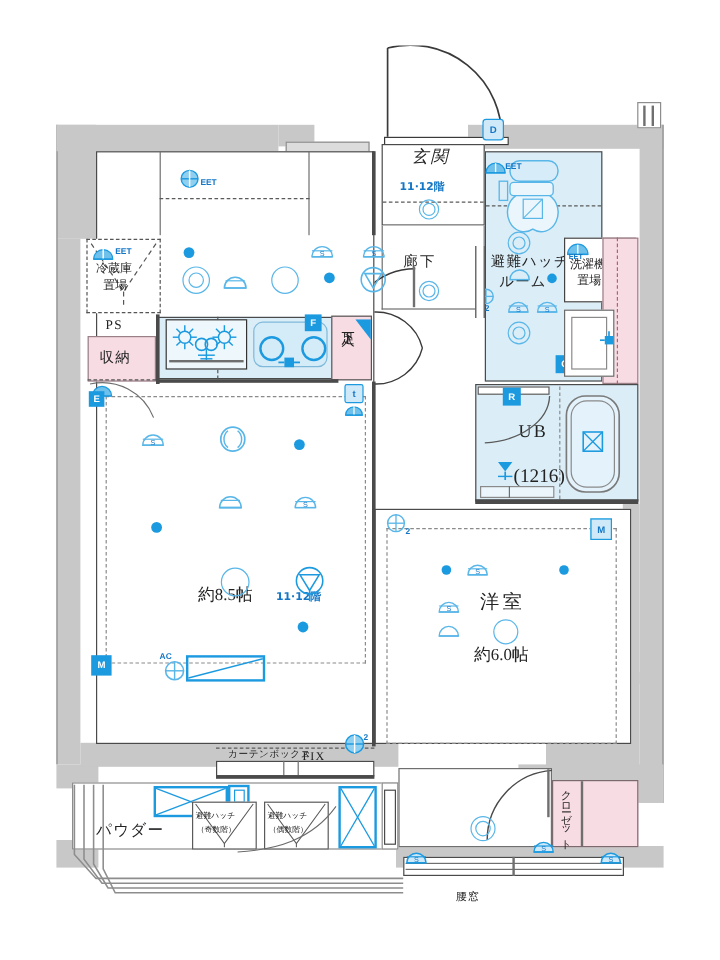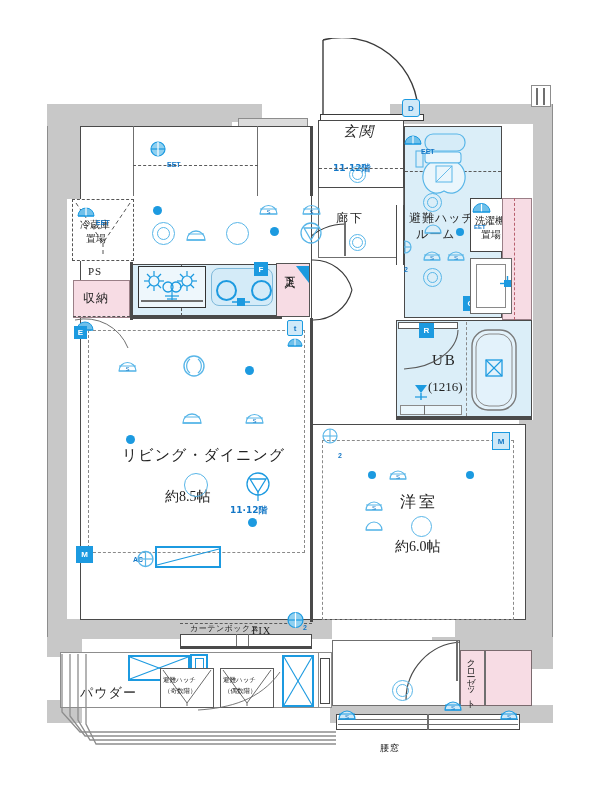--- a/index.html
+++ b/index.html
@@ -16,21 +16,21 @@
   .grey-box{background:#dcdcdc;border:1px solid #8d8d8d;}
   .dash{border:1px dashed #7a7a7a;}
   .dashb{border-bottom:1px dashed #5a5a5a;}
   .bluebox{border:2px solid #1c9ae0;}
   .thinline{background:#6f6f6f;}
 
   
   .t{position:absolute;color:#232323;white-space:nowrap;line-height:1;}
   .jp{font-family:"DejaVu Sans","Liberation Sans",sans-serif;}
   .vert{writing-mode:vertical-rl;text-orientation:upright;white-space:nowrap;}
-  .blue{color:#1477c6;margin-top:12px;}
+  .blue{color:#1477c6;}
   .serif{font-family:"Liberation Serif","DejaVu Serif",serif;}
 
   
   .ic{position:absolute;}
   .ic svg{display:block;overflow:visible;}
   .dot{position:absolute;border-radius:50%;background:#1c9ae0;}
   .ring{position:absolute;border-radius:50%;border:1.6px solid #59b6e8;}
   .tag{position:absolute;background:#1c9ae0;color:#fff;font-size:8px;font-weight:bold;
        display:flex;align-items:center;justify-content:center;font-family:"Liberation Sans",sans-serif;}
   .tag-o{position:absolute;background:#cfe9f8;color:#1477c6;font-size:8px;font-weight:bold;
@@ -90,21 +90,20 @@
     <path d="M58,2 A56,56 0 0 0 2,58" stroke="#3a3a3a" stroke-width="1.2" fill="none"></path>
     <path d="M58,2 L58,2" stroke="#3a3a3a"></path>
   </svg>
   <div class="abs thinline" style="left:344px;top:222px;width:2px;height:34px;"></div>
 
   <div class="abs room" style="left:80px;top:126px;width:232px;height:494px;"></div>
 
   <div class="abs" style="left:133px;top:126px;width:125px;height:70px;border-left:1.4px solid #6f6f6f;border-right:1.4px solid #6f6f6f;border-bottom:none;background:transparent;"></div>
   <div class="abs dashb" style="left:133px;top:165px;width:125px;height:1px;"></div>
 
-  <div class="t jp" style="left:122px;top:448px;font-size:15px;letter-spacing:1px;">リビング・ダイニング</div>
   <div class="t serif" style="left:165px;top:490px;font-size:14px;">約8.5帖</div>
   <div class="t jp blue" style="left:230px;top:494px;font-size:9px;font-weight:bold;">11·12階</div>
 
   <div class="abs dash" style="left:88px;top:330px;width:217px;height:223px;border-style:dashed;border-color:#8a8a8a;"></div>
 
   <div class="abs wet-b" style="left:130px;top:264px;width:152px;height:52px;"></div>
   <div class="abs dash" style="left:181px;top:264px;width:1px;height:52px;border:none;border-left:1px dashed #555;"></div>
 
   <div class="abs" style="left:138px;top:266px;width:68px;height:42px;border:1.4px solid #333;background:#eef7fc;"></div>
   <div class="ic" style="left:143px;top:270px;">
@@ -297,21 +296,21 @@
     <svg width="14" height="14" viewBox="0 0 14 14">
       <rect x="4" y="4" width="7" height="7" fill="#1c9ae0"></rect>
       <line x1="0" y1="7.5" x2="4" y2="7.5" stroke="#1c9ae0" stroke-width="1.4"></line>
       <line x1="7.5" y1="0" x2="7.5" y2="4" stroke="#1c9ae0" stroke-width="1.4"></line>
     </svg>
   </div>
   <div class="t blue" style="left:520px;top:258px;font-size:5px;writing-mode:vertical-rl;color:#b9606e;"></div>
 
   <div class="abs wet-b" style="left:396px;top:320px;width:136px;height:98px;"></div>
   <div class="t serif" style="left:432px;top:353px;font-size:15px;letter-spacing:2px;">UB</div>
-  <div class="t serif" style="left:428px;top:380px;font-size:13px;">(1216)</div>
+  <div class="t serif" style="left:428px;top:390px;font-size:16px;">(1216)</div>
 
   <div class="abs" style="left:398px;top:322px;width:60px;height:7px;border:1.2px solid #5a5a5a;background:#fff;"></div>
   <svg class="abs" style="left:398px;top:329px;width:62px;height:42px;" viewBox="0 0 62 42">
     <path d="M60,1 A58,40 0 0 1 6,40" stroke="#5a5a5a" stroke-width="1.1" fill="none"></path>
   </svg>
 
   <svg class="abs" style="left:470px;top:328px;width:48px;height:84px;" viewBox="0 0 48 84">
     <rect x="2" y="2" width="44" height="80" rx="16" fill="#e3f2fb" stroke="#7a7a7a" stroke-width="1.4"></rect>
     <rect x="6" y="6" width="36" height="72" rx="13" fill="none" stroke="#8a8a8a" stroke-width="1"></rect>
     <rect x="16" y="32" width="16" height="16" fill="none" stroke="#1c9ae0" stroke-width="1.3"></rect>

